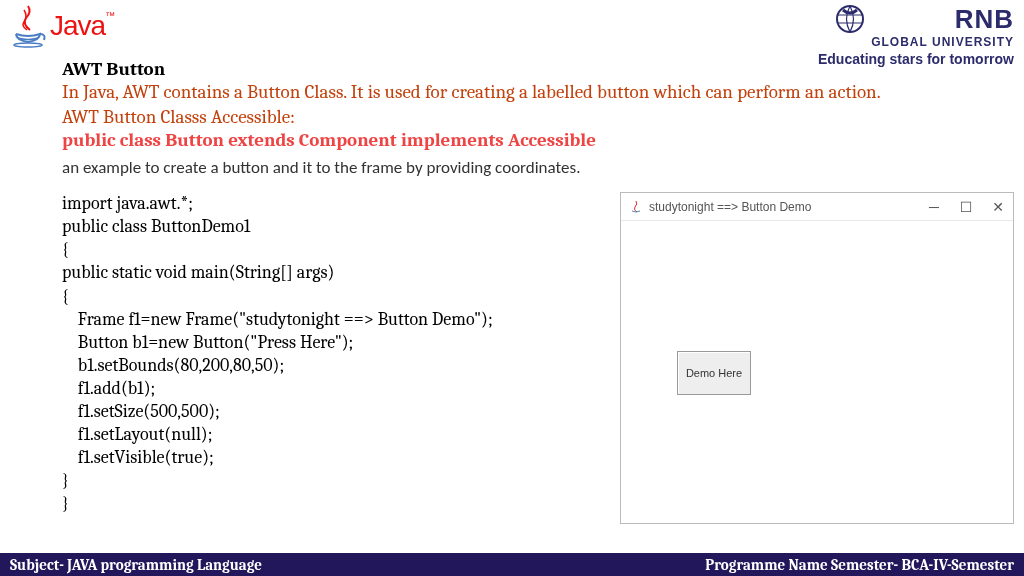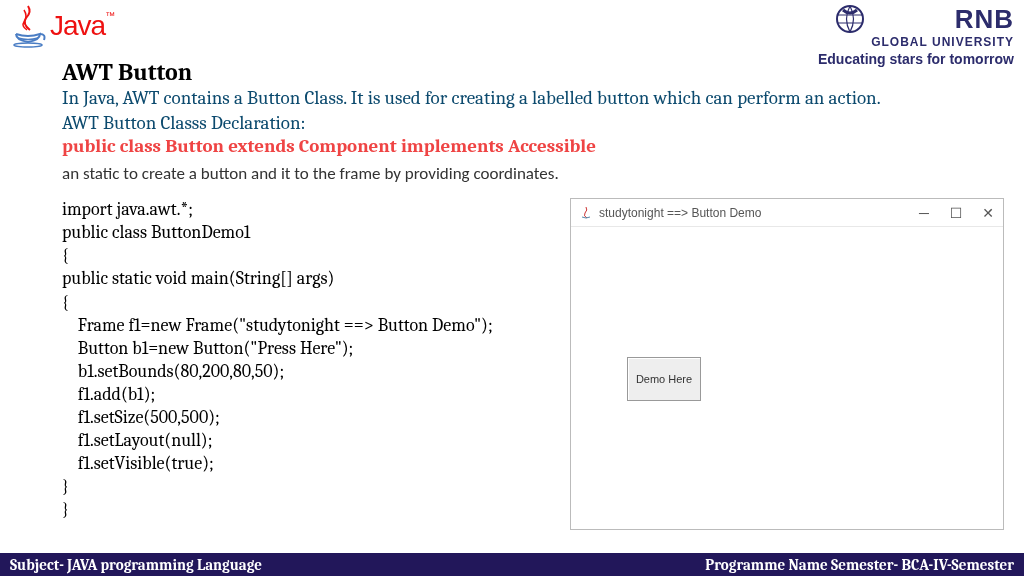--- a/index.html
+++ b/index.html
@@ -9,27 +9,27 @@
 .java-cup{width:36px;height:44px;position:relative}
 .java-text{font-size:28px;font-weight:400;color:#e11;font-family:Arial,sans-serif;letter-spacing:-1px}
 .java-text sup{font-size:10px;vertical-align:top;color:#e11}
 .rnb-logo{text-align:right}
 .rnb-main{display:flex;align-items:flex-start;gap:6px;justify-content:flex-end}
 .rnb-icon{width:30px;height:30px}
 .rnb-text{font-size:26px;font-weight:900;color:#2c2c6c;font-family:Arial,sans-serif;letter-spacing:1px}
 .rnb-sub{font-size:12px;color:#2c2c6c;font-family:Arial,sans-serif;letter-spacing:1px;font-weight:600}
 .rnb-tag{font-size:14px;color:#2c2c6c;font-family:Arial,sans-serif;margin-top:2px;font-weight:600}
 .content{padding:0 0 0 62px;position:relative}
-.title{font-size:24px;font-weight:bold;color:#000}
-.body-text{font-size:19px;color:#0c4a6e;line-height:1.3}
+.title{font-size:19px;font-weight:bold;color:#000}
+.body-text{font-size:19px;color:#c2410c;line-height:1.3}
 .decl{font-size:19px;font-weight:bold;color:#ef4444;margin-bottom:6px}
 .example-text{font-size:17px;color:#333;font-family:Calibri,Arial,sans-serif;margin-bottom:14px}
 .code-area{display:flex;gap:20px}
 .code{font-size:18px;color:#000;line-height:1.28;white-space:pre;font-family:Cambria,Georgia,serif}
-.demo-window{width:434px;height:332px;border:1px solid #bbb;background:#fff;margin-left:auto;margin-right:20px}
+.demo-window{width:394px;height:332px;border:1px solid #bbb;background:#fff;margin-left:auto;margin-right:10px}
 .demo-titlebar{height:28px;background:#fff;display:flex;align-items:center;padding:0 8px;border-bottom:1px solid #e8e8e8;font-family:'Segoe UI',Arial,sans-serif;font-size:12px;color:#555}
 .demo-titlebar .wicon{width:14px;height:14px;margin-right:6px;display:inline-block}
 .demo-titlebar .title-text{flex:1}
 .demo-controls{display:flex;gap:18px;align-items:center;color:#555;font-size:14px}
 .demo-controls span{display:inline-flex;align-items:center;justify-content:center;width:14px;height:14px}
 .demo-body{position:relative;height:calc(100% - 28px);background:#fff}
 .demo-button{position:absolute;left:56px;top:130px;width:74px;height:44px;background:#eee;border:1px solid #999;display:flex;align-items:center;justify-content:center;font-family:Arial,sans-serif;font-size:11px;color:#333;box-shadow:inset 1px 1px 0 #fff}
 .footer{position:absolute;bottom:0;left:0;right:0;height:23px;background:#22175a;color:#fff;display:flex;justify-content:space-between;align-items:center;padding:0 10px;font-family:Cambria,Georgia,serif;font-size:15px;font-weight:bold}
 </style>
 </head>
@@ -63,23 +63,23 @@
         <div class="rnb-sub">GLOBAL UNIVERSITY</div>
       </div>
     </div>
     <div class="rnb-tag">Educating stars for tomorrow</div>
   </div>
 </div>
 
 <div class="content">
   <div class="title">AWT Button</div>
   <div class="body-text">In Java, AWT contains a Button Class. It is used for creating a labelled button which can perform an action.</div>
-  <div class="body-text">AWT Button Classs Declaration:</div>
+  <div class="body-text">AWT Button Classs Accessible:</div>
   <div class="decl">public class Button extends Component implements Accessible</div>
-  <div class="example-text">an static to create a button and it to the frame by providing coordinates.</div>
+  <div class="example-text">an example to create a button and it to the frame by providing coordinates.</div>
   <div class="code-area">
     <div class="code">import java.awt.*;
 public class ButtonDemo1
 {
 public static void main(String[] args)
 {
     Frame f1=new Frame("studytonight ==&gt; Button Demo");
     Button b1=new Button("Press Here");
     b1.setBounds(80,200,80,50);
     f1.add(b1);

